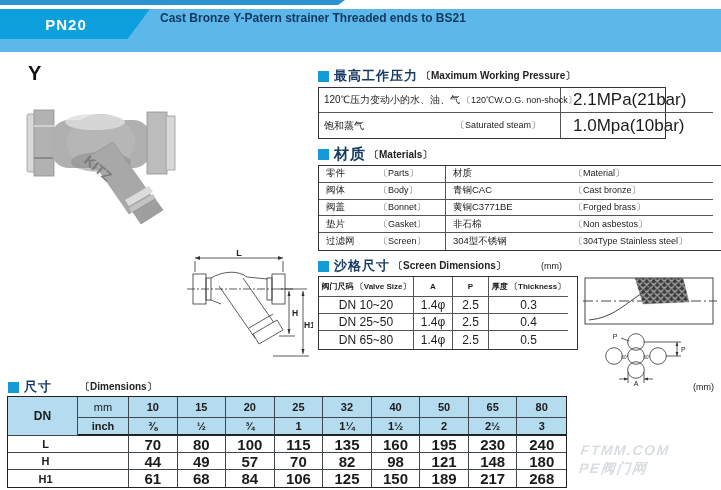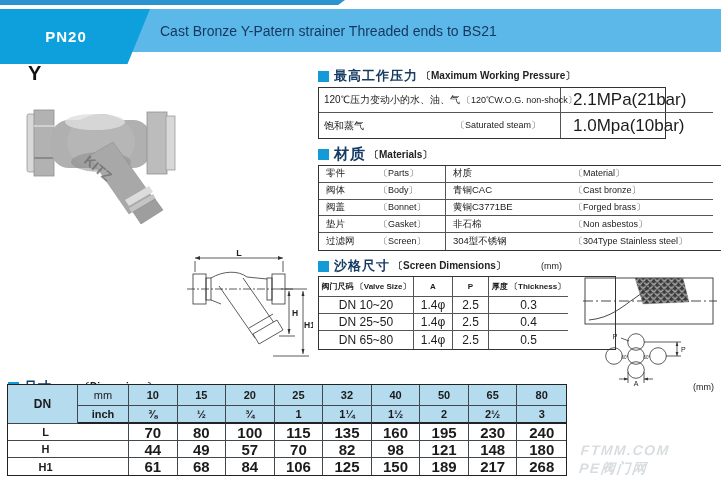--- a/index.html
+++ b/index.html
@@ -3,27 +3,27 @@
 <meta charset="utf-8">
 <style>
   html,body{margin:0;padding:0;background:#e9e9e9;}
   #page{position:relative;width:721px;height:490px;background:#ffffff;overflow:hidden;
         font-family:"Liberation Sans", sans-serif;color:#1b1b1b;}
 
   
   .strip{position:absolute;left:0;top:0;width:345px;height:5px;background:#2a93d0;
          clip-path:polygon(0 0,100% 0,98% 100%,0 100%);}
   .bar{position:absolute;left:0;top:9px;width:721px;height:43px;background:#5cb8e8;}
-  .pn-badge{position:absolute;left:0;top:0;width:150px;height:55px;background:#0da0dd;
+  .pn-badge{position:absolute;left:0;top:0;width:150px;height:30px;background:#0da0dd;
             clip-path:polygon(0 0,100% 0,85% 100%,0 100%);
             display:flex;align-items:center;justify-content:center;padding-right:18px;box-sizing:border-box;}
   .pn-badge span{color:#fff;font-weight:bold;font-size:15px;letter-spacing:1px;}
   .titles{position:absolute;left:160px;top:1px;}
   .t-cn{font-size:19px;font-weight:bold;color:#14375f;letter-spacing:2px;line-height:22px;}
-  .t-en{font-size:14px;font-weight:normal;color:#14375f;margin-top:13px;}
+  .t-en{font-size:12px;font-weight:bold;color:#14375f;margin-top:1px;}
 
   .y-label{position:absolute;left:28px;top:62px;font-size:20px;font-weight:bold;color:#111;}
 
   
   .sec-head{position:absolute;display:flex;align-items:center;}
   .bullet{width:11px;height:11px;background:#149bd7;margin-right:5px;flex:0 0 auto;}
   .h-cn{font-weight:bold;color:#173c64;font-size:13px;letter-spacing:1px;}
   .h-cn.big{font-size:15px;}
   .h-en{font-size:10px;color:#222;margin-left:3px;font-weight:bold;}
   .unit{position:absolute;font-size:9px;color:#222;}
@@ -42,27 +42,27 @@
   .pval{font-size:17px;padding-left:12px;}
 
   
   .mats{left:318px;top:165px;width:474px;grid-template-columns:127px 267px;
         grid-template-rows:repeat(5,16.8px);}
   .mcn{font-size:9.5px;padding-left:7px;}
   .men{position:absolute;font-size:9px;color:#222;text-align:right;}
   .men.p1{left:60px;} .men.p2{left:128px;}
 
   
-  .scr{left:318px;top:276px;width:298px;grid-template-columns:95px 39px 36px 79px;
+  .scr{left:318px;top:276px;width:260px;grid-template-columns:95px 39px 36px 79px;
        grid-template-rows:20px 17px 17px 18px;}
   .scr .cell{font-size:12px;justify-content:center;}
   .sh{font-size:8px !important;font-weight:bold;}
 
   
-  .dims{left:7px;top:384px;width:560px;border:1.5px solid #222;
+  .dims{left:7px;top:396px;width:560px;border:1.5px solid #222;
         grid-template-columns:70px 51px repeat(9,1fr);
         grid-template-rows:21px 18px 17px 17px 17px;}
   .dims .cell{border-color:#40484e;justify-content:center;}
   .hd{background:#b5dbee;}
   .dn{grid-row:1/3;font-weight:bold;font-size:12px;}
   .sub{font-size:11px;}
   .fm{font-weight:bold;font-size:11px;}
   .fi{font-weight:bold;font-size:11px;border-bottom:2px solid #222 !important;text-align:right;}
   .fd{font-size:15px;font-weight:bold;}
   .lab{grid-column:1/3;font-weight:bold;font-size:11px;padding-right:45px;}

